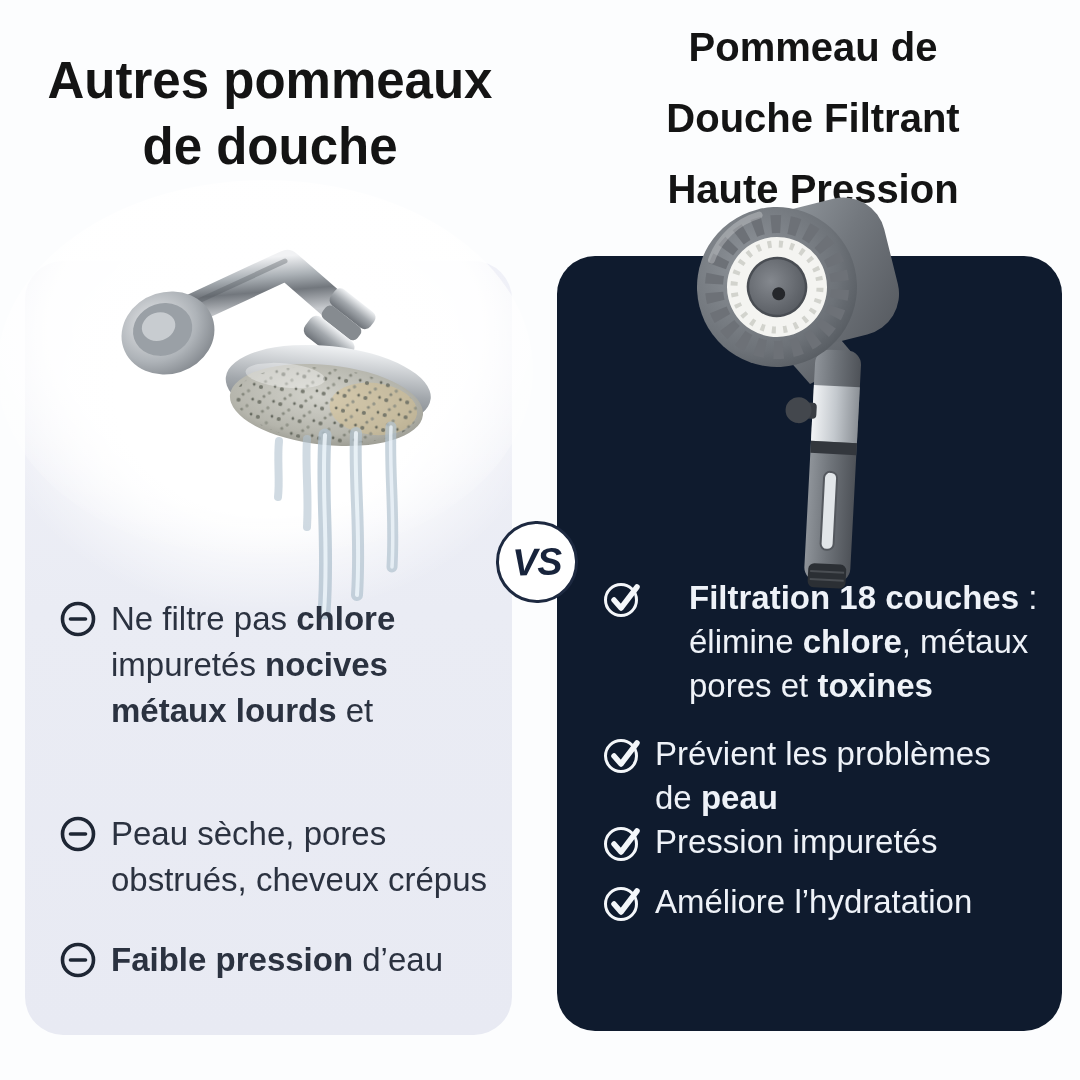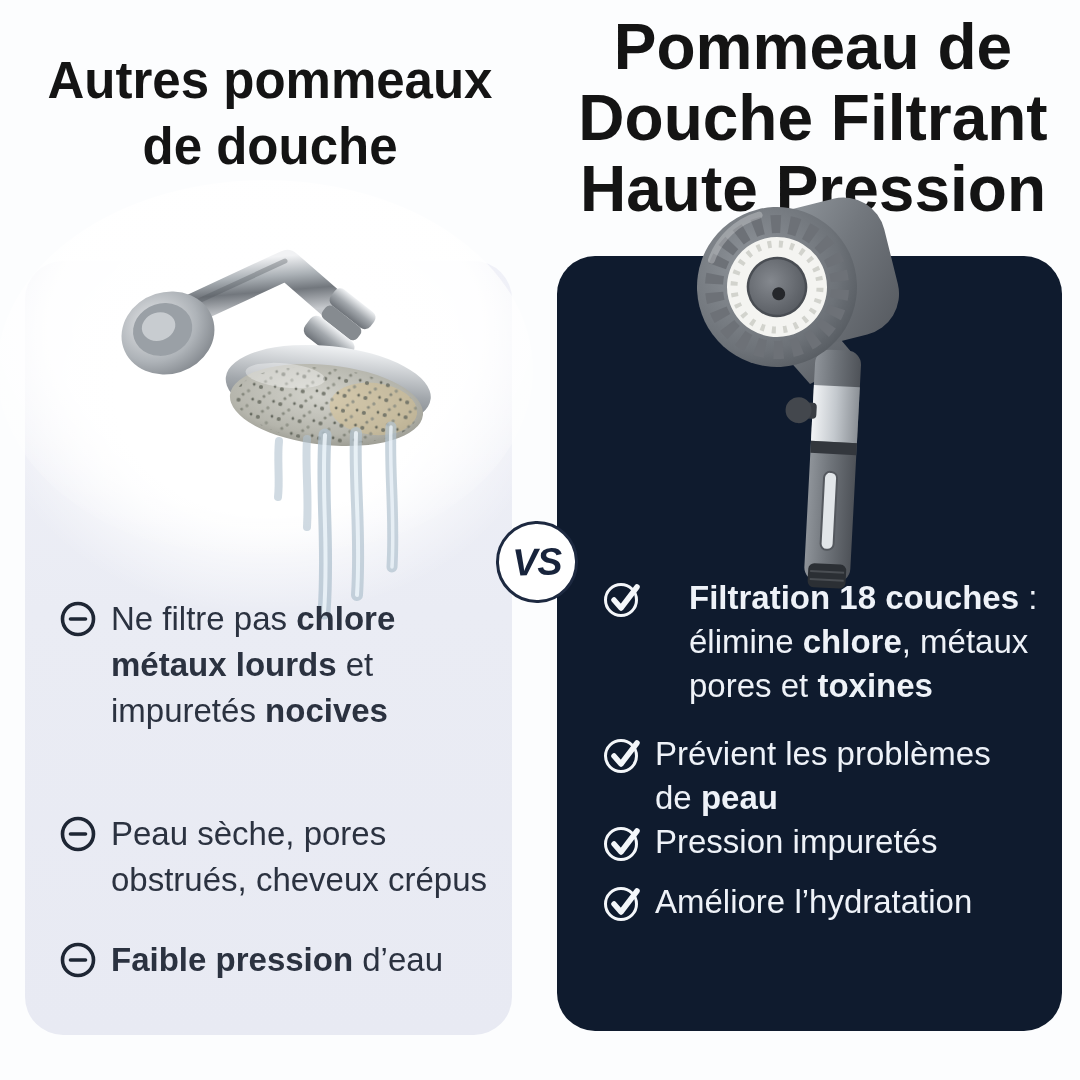--- a/index.html
+++ b/index.html
@@ -6,21 +6,21 @@
   body{
     width:1080px;height:1080px;position:relative;overflow:hidden;
     background:#fcfdfe;
     font-family:"Liberation Sans", sans-serif;
     -webkit-font-smoothing:antialiased;
   }
   .heading{
     position:absolute;text-align:center;font-weight:700;color:#141414;
   }
   .heading-left{left:5px;top:48px;width:530px;font-size:51px;line-height:66px;}
-  .heading-right{left:548px;top:12px;width:530px;font-size:64px;line-height:71px;}
+  .heading-right{left:548px;top:12px;width:530px;font-size:40px;line-height:71px;}
   .panel{position:absolute;border-radius:38px;}
   .panel-left{
     left:25px;top:261px;width:487px;height:774px;
     background:linear-gradient(180deg,#f0f1f8 0%,#eaecf4 45%,#e8eaf3 100%);
   }
   .panel-left .photo-glow{
     position:absolute;left:0;top:0;width:100%;height:420px;border-radius:38px 38px 0 0;
     background:radial-gradient(ellipse 280px 220px at 50% 32%, #ffffff 0%, #ffffff 55%, rgba(255,255,255,0) 100%);
   }
   .panel-right{
@@ -198,22 +198,22 @@
   <span>VS</span>
 </div>
 
 <div class="item left-item li-0">
   <svg class="bullet-icon" viewBox="0 0 40 40">
     <circle cx="20" cy="20" r="15.5" fill="none" stroke="#1e2634" stroke-width="3.6"></circle>
     <line x1="12.5" y1="20" x2="27.5" y2="20" stroke="#1e2634" stroke-width="3.6" stroke-linecap="round"></line>
   </svg>
   <div class="txt">
       <div class="tline"><span>Ne filtre pas </span><span class="b">chlore</span></div>
+      <div class="tline"><span>impuretés </span><span class="b">nocives</span></div>
       <div class="tline"><span class="b">métaux lourds</span><span> et</span></div>
-      <div class="tline"><span>impuretés </span><span class="b">nocives</span></div>
     </div>
 </div>
 <div class="item left-item li-1">
   <svg class="bullet-icon" viewBox="0 0 40 40">
     <circle cx="20" cy="20" r="15.5" fill="none" stroke="#1e2634" stroke-width="3.6"></circle>
     <line x1="12.5" y1="20" x2="27.5" y2="20" stroke="#1e2634" stroke-width="3.6" stroke-linecap="round"></line>
   </svg>
   <div class="txt">
       <div class="tline"><span>Peau sèche, pores</span></div>
       <div class="tline"><span>obstrués, cheveux crépus</span></div>

